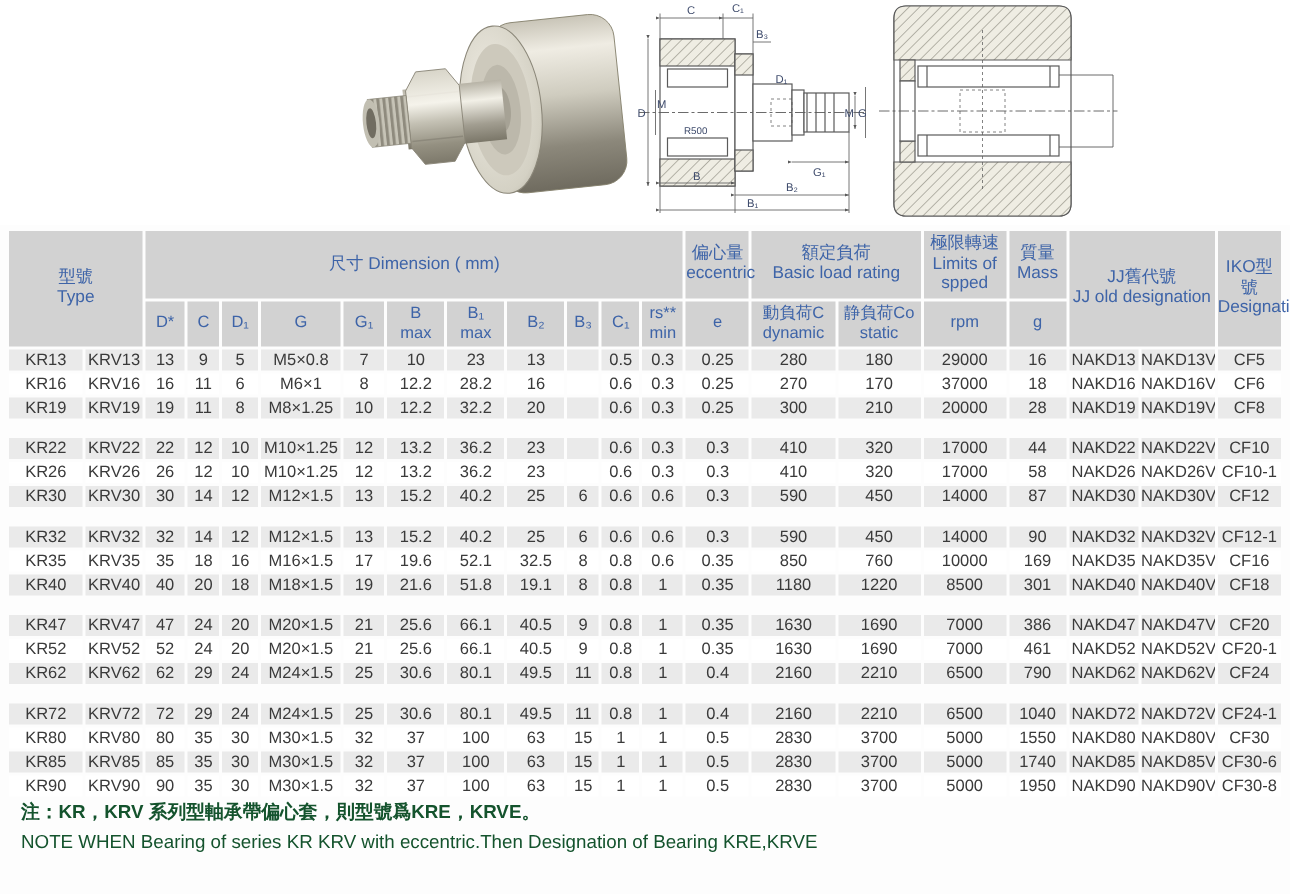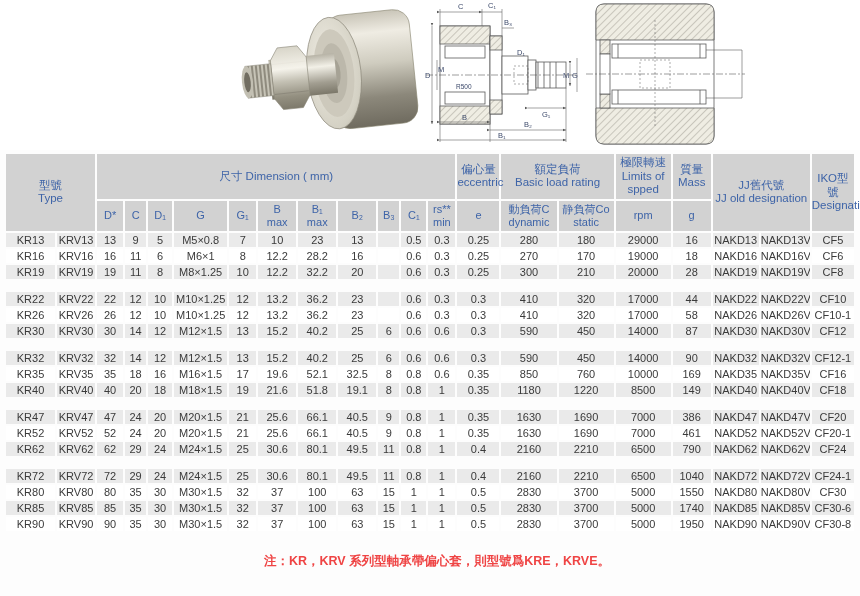--- a/index.html
+++ b/index.html
@@ -12,21 +12,21 @@
   table.spec{width:852px;margin:2px 4px 0 4px;border-collapse:separate;border-spacing:2px;
     table-layout:fixed;}
   th{background:#d2d2d2;color:#3e64a8;font-weight:normal;white-space:pre-line;
     line-height:1.18;padding:2px 0;font-size:11px;vertical-align:middle;}
   thead tr.h1 th{font-size:11.5px;}
   td{text-align:center;color:#3a3a3a;padding:1px 0;font-size:11px;white-space:pre-line;
     overflow:hidden;}
   tr.shaded td{background:#eaeaea;}
   tr.plain td{background:#ffffff;}
   tr.spacer td{background:transparent;height:9px;padding:0;}
-  .notes{margin:20px 0 0 14px;color:#ef4444;text-align:center;}
+  .notes{margin:0 0 0 14px;color:#14532d;}
   .note-zh{font-size:12.5px;font-weight:bold;margin-bottom:4px;}
   .note-en{font-size:12.5px;}
   text{font-family:"Liberation Sans","DejaVu Sans",sans-serif;}
 </style>
 </head>
 <body>
 
 <div class="top-section">
 
   <svg id="photo-svg" viewBox="0 0 192 146">
@@ -272,21 +272,21 @@
         <td>8</td>
         <td>12.2</td>
         <td>28.2</td>
         <td>16</td>
         <td></td>
         <td>0.6</td>
         <td>0.3</td>
         <td>0.25</td>
         <td>270</td>
         <td>170</td>
-        <td>19000</td>
+        <td>37000</td>
         <td>18</td>
         <td>NAKD16</td>
         <td>NAKD16V</td>
         <td>CF6</td>
       </tr>
       <tr class="shaded">
         <td>KR19</td>
         <td>KRV19</td>
         <td>19</td>
         <td>11</td>
@@ -440,21 +440,21 @@
         <td>21.6</td>
         <td>51.8</td>
         <td>19.1</td>
         <td>8</td>
         <td>0.8</td>
         <td>1</td>
         <td>0.35</td>
         <td>1180</td>
         <td>1220</td>
         <td>8500</td>
-        <td>149</td>
+        <td>301</td>
         <td>NAKD40</td>
         <td>NAKD40V</td>
         <td>CF18</td>
       </tr>
       <tr class="spacer">
         <td colspan="21"></td>
       </tr>
       <tr class="shaded">
         <td>KR47</td>
         <td>KRV47</td>
@@ -617,13 +617,14 @@
         <td>1950</td>
         <td>NAKD90</td>
         <td>NAKD90V</td>
         <td>CF30-8</td>
       </tr>
     </tbody>
 </table>
 
 <div class="notes">
   <div class="note-zh">注：KR，KRV 系列型軸承帶偏心套，則型號爲KRE，KRVE。</div>
+  <div class="note-en">NOTE WHEN Bearing of series KR KRV with eccentric.Then Designation of Bearing KRE,KRVE</div>
 </div>
 
 </body></html>

